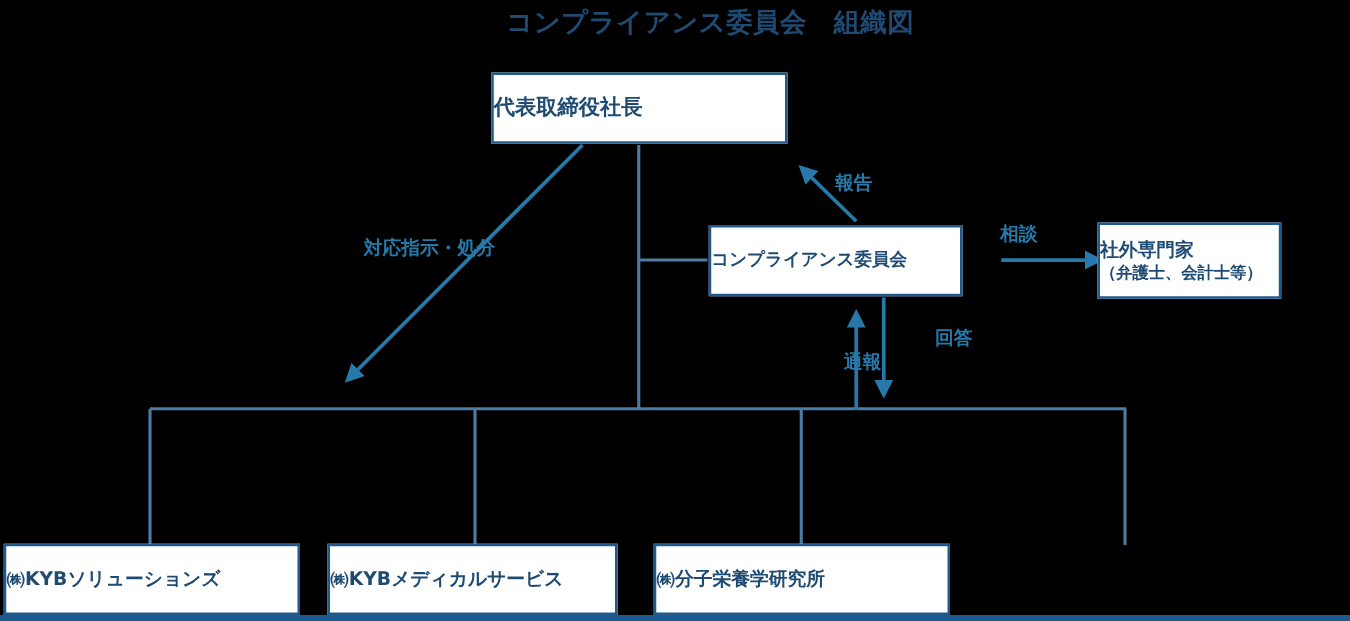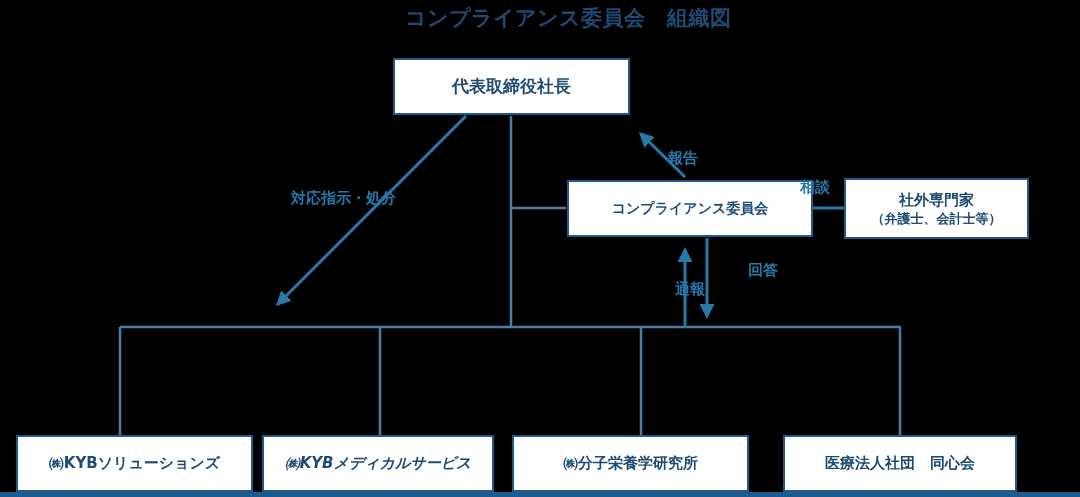--- a/index.html
+++ b/index.html
@@ -25,36 +25,36 @@
     letter-spacing: 0.5px;
     white-space: nowrap;
   }
   .box {
     position: absolute;
     box-sizing: border-box;
     background: var(--boxfill, #ffffff);
     border: 2px solid var(--border, #1e5a8e);
     display: flex;
     flex-direction: column;
-    align-items: center;
+    align-items: flex-start;
     justify-content: center;
     text-align: center;
     font-weight: bold;
     color: var(--boxtext, #1f4a72);
     line-height: 1.35;
     white-space: nowrap;
   }
   .box-president  { left: 393px; top: 58px;  width: 237px; height: 57px; font-size: 17px; }
-  .box-committee  { left: 567px; top: 180px; width: 246px; height: 57px; font-size: 14px; }
-  .box-external   { left: 844px; top: 178px; width: 185px; height: 61px; font-size: 15px; }
+  .box-committee  { left: 567px; top: 180px; width: 203px; height: 57px; font-size: 14px; }
+  .box-external   { left: 878px; top: 178px; width: 147px; height: 61px; font-size: 15px; }
   .box-external .sub-line { font-size: 13px; }
   .box-bottom     { top: 435px; height: 57px; font-size: 15px; }
-  .box-sub-0 { left: 16px;   width: 237px; }
-  .box-sub-1 { left: 262px; width: 232px; font-style: italic; }
-  .box-sub-2 { left: 512px; width: 237px; }
+  .box-sub-0 { left: 3px;   width: 237px; }
+  .box-sub-1 { left: 262px; width: 232px; }
+  .box-sub-2 { left: 523px; width: 237px; }
   .box-sub-3 { left: 783px; width: 234px; }
   .conn-svg {
     position: absolute;
     left: 0; top: 0;
     width: 1080px;
     height: 497px;
   }
   .tree-line {
     stroke: var(--line, #4e7ba3);
     stroke-width: 2.5;
@@ -65,21 +65,21 @@
     stroke-width: 3;
     fill: none;
   }
   .arrow-label {
     position: absolute;
     font-size: 15px;
     font-weight: bold;
     color: var(--arrow, #2679a8);
     white-space: nowrap;
   }
-  .label-report    { left: 668px; top: 149px; text-align: center; }
+  .label-report    { left: 668px; top: 137px; text-align: center; }
   .label-consult   { left: 800px; top: 178px; }
   .label-answer    { left: 748px; top: 261px; }
   .label-whistle   { left: 675px; top: 280px; }
   .label-directive { left: 251px; top: 189px; margin-left: 40px; }
   .bottom-bar {
     position: absolute;
     left: 0;
     top: 492px;
     width: 1080px;
     height: 5px;
@@ -133,23 +133,20 @@
 
   <div class="box box-bottom box-sub-0">
     <span>㈱KYBソリューションズ</span>
   </div>
   <div class="box box-bottom box-sub-1">
     <span>㈱KYBメディカルサービス</span>
   </div>
   <div class="box box-bottom box-sub-2">
     <span>㈱分子栄養学研究所</span>
   </div>
-  <div class="box box-bottom box-sub-3">
-    <span>医療法人社団　同心会</span>
-  </div>
 
   <div class="arrow-label label-report">報告</div>
   <div class="arrow-label label-consult">相談</div>
   <div class="arrow-label label-answer">回答</div>
   <div class="arrow-label label-whistle">通報</div>
   <div class="arrow-label label-directive">対応指示・処分</div>
 
   <div class="bottom-bar"></div>
 
 </div>

